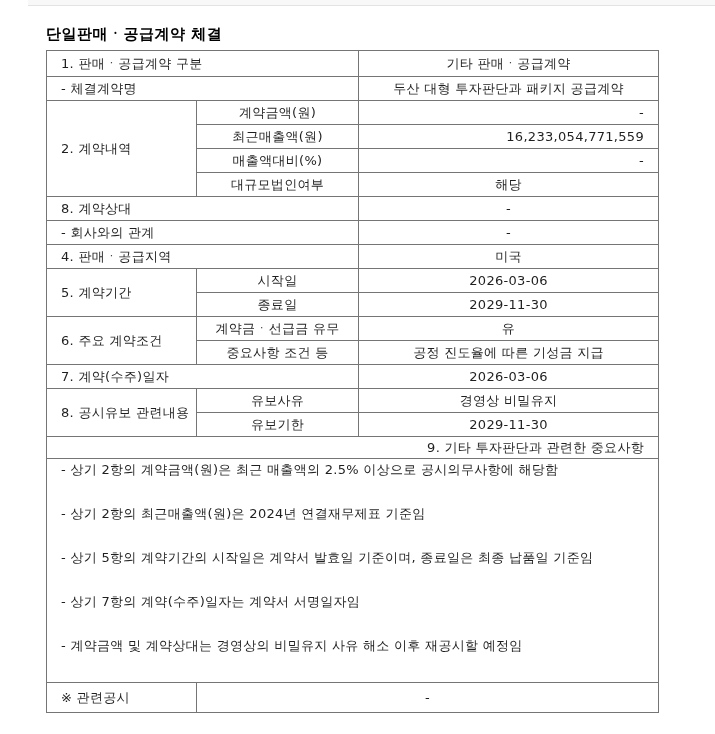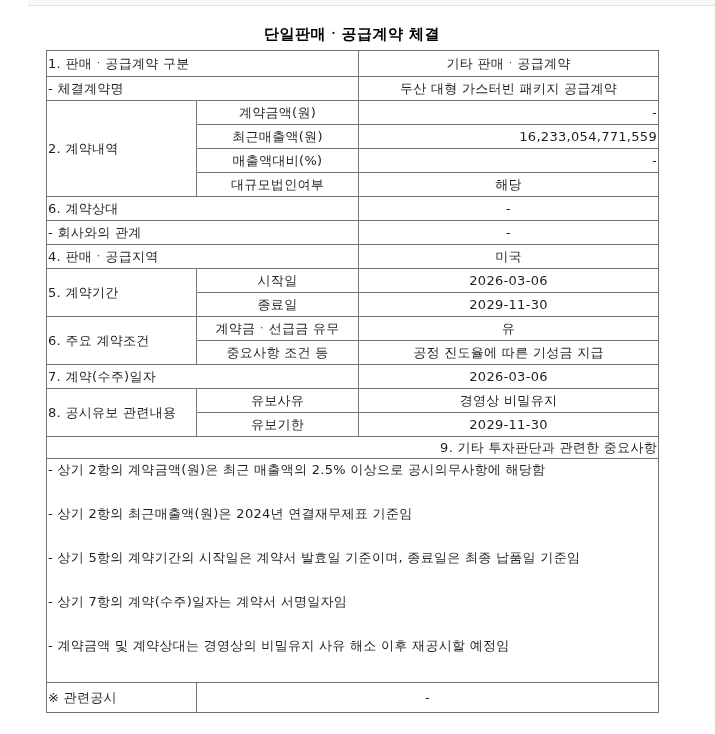--- a/index.html
+++ b/index.html
@@ -14,38 +14,37 @@
     position: absolute;
     left: 28px; top: 0;
     width: 687px; height: 6px;
     background: #f8f8f8;
     border-bottom: 1px solid #e3e3e3;
   }
   .doc-title {
     position: absolute;
     left: 46px; top: 25px;
     width: 612px;
-    text-align: center;
     font-size: 15px;
     font-weight: bold;
     color: #000000;
     letter-spacing: 0.5px;
   }
   table.contract {
     position: absolute;
     left: 46px; top: 50px;
     width: 612px;
     border-collapse: collapse;
     table-layout: fixed;
   }
   table.contract td {
     border: 1px solid #757575;
     font-size: 13px;
     color: #1f1f1f;
-    padding: 0 1px;
+    padding: 0 14px;
     white-space: nowrap;
     overflow: hidden;
     vertical-align: middle;
     letter-spacing: 0.3px;
   }
   tr { height: 24px; }
   tr.r-first { height: 26px; }
   tr.r-sec9h { height: 22px; }
   tr.r-notes { height: 224px; margin-top: 48px; }
   tr.r-related { height: 30px; }
@@ -78,41 +77,41 @@
     <col style="width:162px">
     <col style="width:300px">
   </colgroup>
   <tbody>
     <tr class="r-first">
       <td colspan="2" class="lab">1. 판매ㆍ공급계약 구분</td>
       <td class="val">기타 판매ㆍ공급계약</td>
     </tr>
     <tr>
       <td colspan="2" class="lab">- 체결계약명</td>
-      <td class="val">두산 대형 가스터빈 패키지 공급계약</td>
+      <td class="val">두산 대형 투자판단과 패키지 공급계약</td>
     </tr>
     <tr>
       <td rowspan="4" class="lab">2. 계약내역</td>
       <td class="sub">계약금액(원)</td>
       <td class="val num">-</td>
     </tr>
     <tr>
       <td class="sub">최근매출액(원)</td>
       <td class="val num">16,233,054,771,559</td>
     </tr>
     <tr>
       <td class="sub">매출액대비(%)</td>
       <td class="val num">-</td>
     </tr>
     <tr>
       <td class="sub">대규모법인여부</td>
       <td class="val">해당</td>
     </tr>
     <tr>
-      <td colspan="2" class="lab">6. 계약상대</td>
+      <td colspan="2" class="lab">8. 계약상대</td>
       <td class="val">-</td>
     </tr>
     <tr>
       <td colspan="2" class="lab">- 회사와의 관계</td>
       <td class="val">-</td>
     </tr>
     <tr>
       <td colspan="2" class="lab">4. 판매ㆍ공급지역</td>
       <td class="val">미국</td>
     </tr>

